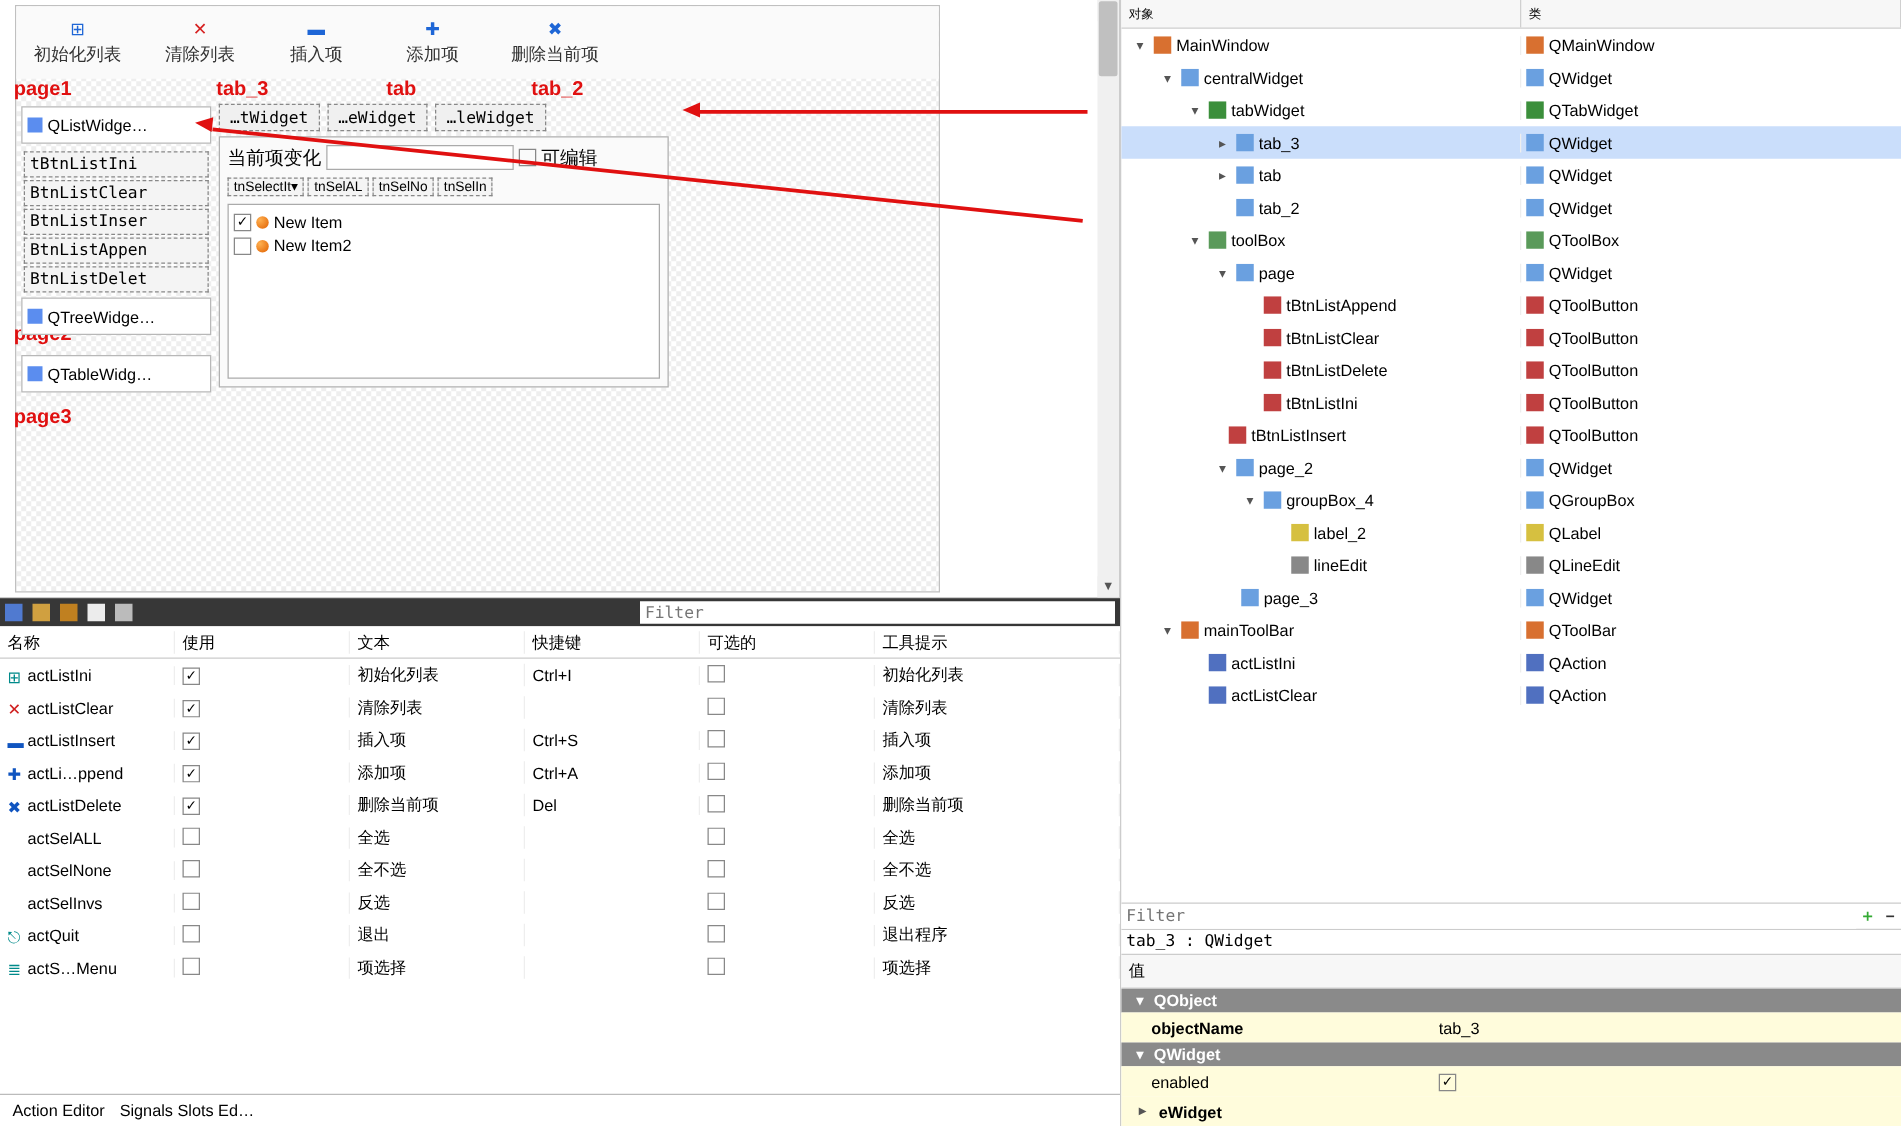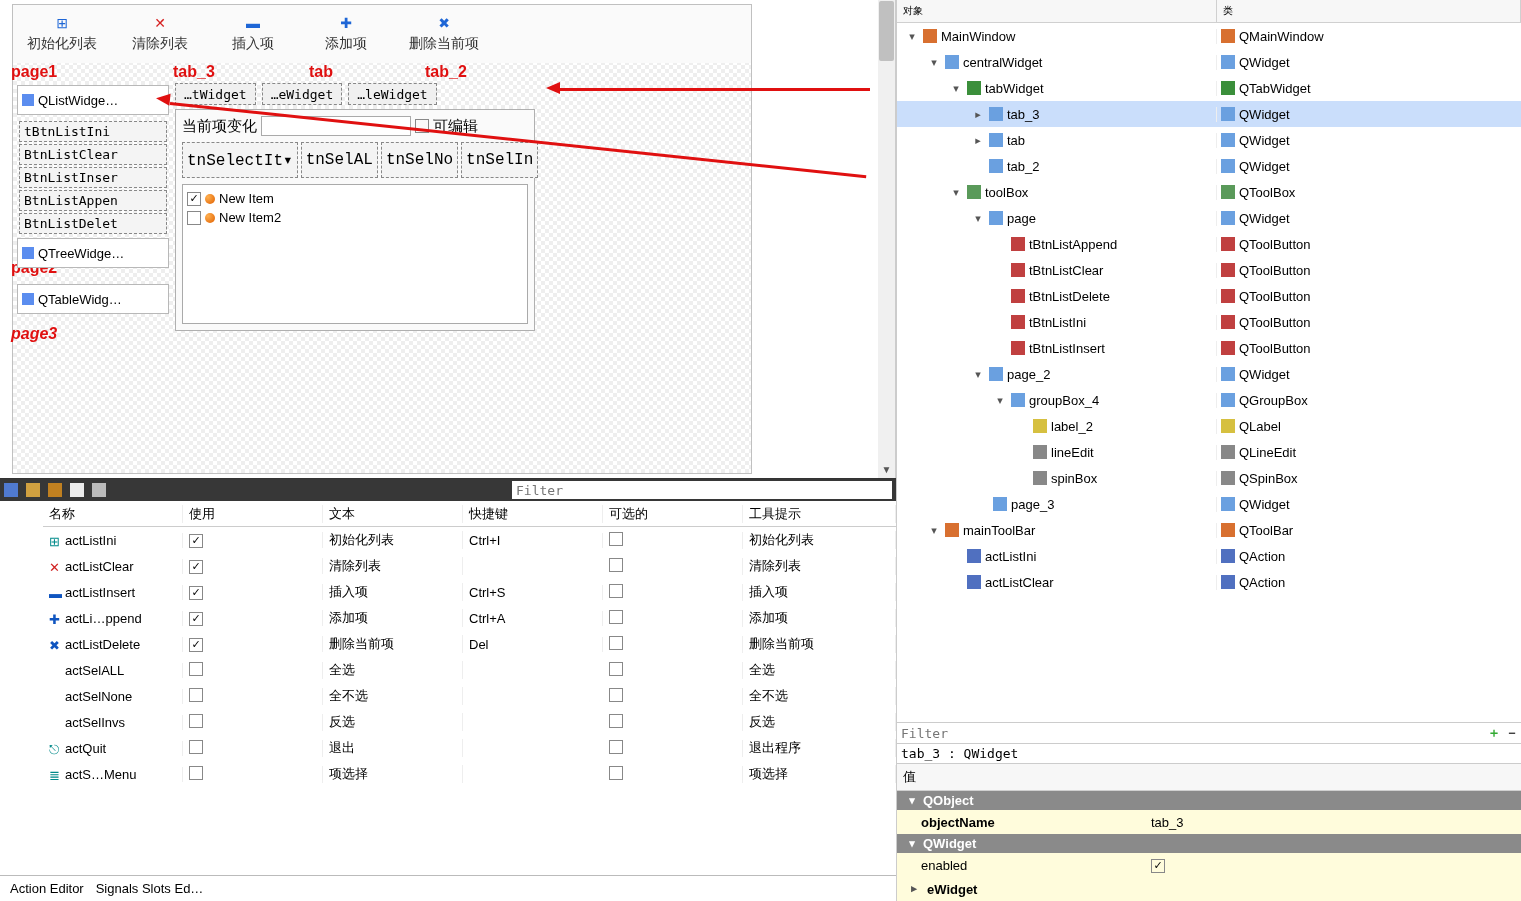--- a/index.html
+++ b/index.html
@@ -30,21 +30,21 @@
 .toolbox-btn { border: 1px dashed #888; background: #f4f4f4; padding: 2px 4px; font-size: 13px; font-family: monospace; }
 
 .tabwidget { position: absolute; left: 162px; top: 78px; width: 360px; }
 .tab-bar { display: flex; gap: 6px; }
 .tab-btn { border: 1px dashed #888; background: #f0f0f0; padding: 2px 8px; font-size: 13px; font-family: monospace; height: 22px; display: flex; align-items: center; }
 .tab-content { border: 1px solid #b0b0b0; background: #fafafa; padding: 6px; margin-top: 4px; }
 .field-row { display: flex; align-items: center; gap: 4px; margin-bottom: 6px; }
 .field-row .lbl { font-size: 15px; }
 .field-row input[type=text] { border: 1px solid #aaa; height: 20px; width: 150px; }
 .sel-row { display: flex; gap: 3px; margin-bottom: 6px; }
-.sel-btn { border: 1px dashed #888; background: #f4f4f4; padding: 2px 4px; font-size: 16px; font-family: Liberation Mono, monospace; height: 36px; display:flex; align-items:center; }
+.sel-btn { border: 1px dashed #888; background: #f4f4f4; padding: 2px 4px; font-size: 11px; font-family: Liberation Sans, sans-serif; height: 15px; display:flex; align-items:center; }
 .listbox { border: 1px solid #aaa; background: #fff; height: 140px; padding: 4px; }
 .listbox .item { display: flex; align-items: center; gap: 4px; padding: 2px 0; }
 .listbox .bullet { width: 10px; height: 10px; border-radius: 50%; background: radial-gradient(circle at 30% 30%, #ffb050, #e06000); }
 
 
 .arrowline { position: absolute; height: 3px; background: #e01010; pointer-events: none; }
 .arrowhead { position: absolute; width: 0; height: 0; border-top: 6px solid transparent; border-bottom: 6px solid transparent; border-right: 14px solid #e01010; pointer-events: none; }
 
 
 .inspector { grid-row: 1 / 3; grid-column: 2; display: flex; flex-direction: column; border-left: 1px solid #ccc; background: #fff; overflow: hidden; }
@@ -78,21 +78,21 @@
 .prop-row { display: grid; grid-template-columns: 230px 1fr; height: 24px; align-items: center; background: #fffcdc; }
 .prop-row > div { padding: 0 10px 0 24px; }
 .prop-row.geo > div:first-child { padding-left: 10px; display:flex; gap:6px; }
 
 
 .actions-panel { grid-row: 2; grid-column: 1; display: flex; flex-direction: column; border-top: 1px solid #333; background: #fff; }
 .act-toolbar { height: 22px; background: #373737; display: flex; align-items: center; padding: 0 4px; gap: 8px; }
 .act-toolbar .ti { width: 14px; height: 14px; background: #d0a040; }
 .act-toolbar .ti:nth-child(1){ background:#507ad0;} .act-toolbar .ti:nth-child(3){ background:#c08020;} .act-toolbar .ti:nth-child(4){ background:#ececec;} .act-toolbar .ti:nth-child(5){ background:#bbb;}
 .act-filter { margin-left: auto; width: 380px; height: 18px; background: #fff; border: none; font-family: monospace; color:#888; padding:0 4px; }
-.act-table { flex: 1; overflow: auto; margin-left: 43px; }
+.act-table { flex: 1; overflow: auto; }
 .act-head, .act-row { display: grid; grid-template-columns: 140px 140px 140px 140px 140px 1fr; align-items: center; height: 26px; }
 .act-head { border-bottom: 1px solid #ccc; background:#fff; }
 .act-head > div, .act-row > div { padding: 0 6px; border-right: 1px solid #eee; white-space:nowrap; overflow:hidden;}
 .act-row .namecell { display:flex; align-items:center; gap:4px;}
 .ax { width:12px; height:12px; display:inline-block;}
 .ax.red{ color:#d02020;} .ax.blue{ color:#1055c0;} .ax.teal{ color:#008a8a;}
 .cb { width:14px; height:14px; border:1px solid #888; display:inline-flex; align-items:center; justify-content:center; font-size:11px; }
 .cb.on::after{ content:"✓"; }
 .act-tabs { height: 26px; border-top: 1px solid #bbb; display: flex; align-items: center; gap: 12px; padding: 0 10px; font-family: monospace; font-size:14px;}
 </style>
@@ -124,21 +124,21 @@
             <span class="ico blue">✖</span>
             <span class="lbl">删除当前项</span>
           </div>
         </div>
 
       <div class="red-anno" style="left:-2px; top:58px;">page1</div>
       <div class="red-anno" style="left:160px; top:58px;">tab_3</div>
       <div class="red-anno" style="left:296px; top:58px;">tab</div>
       <div class="red-anno" style="left:412px; top:58px;">tab_2</div>
       <div class="red-anno" style="left:-2px; top:254px;">page2</div>
-      <div class="red-anno" style="left:-2px; top:320px;font-style:italic;">page3</div>
+      <div class="red-anno" style="left:-2px; top:320px;">page3</div>
 
       <div class="toolbox">
         <div class="toolbox-page">
             <span class="pi"></span>
             <span>QListWidge…</span>
           </div>
         <div class="toolbox-btns" id="tbx-btns">
             <div class="toolbox-btn">tBtnListIni</div>
             <div class="toolbox-btn">BtnListClear</div>
             <div class="toolbox-btn">BtnListInser</div>
@@ -336,21 +336,21 @@
               <span class="toggle"></span>
               <span class="ci tool"></span>
               <span>tBtnListIni</span>
             </div>
             <div>
               <span class="ci tool"></span>
               <span>QToolButton</span>
             </div>
           </div>
           <div class="tree-row">
-            <div style="padding-left:96px">
+            <div style="padding-left:68px">
               <span class="toggle"></span>
               <span class="ci tool"></span>
               <span>tBtnListInsert</span>
             </div>
             <div>
               <span class="ci tool"></span>
               <span>QToolButton</span>
             </div>
           </div>
           <div class="tree-row">
@@ -388,31 +388,20 @@
           </div>
           <div class="tree-row">
             <div style="padding-left:118px">
               <span class="toggle"></span>
               <span class="ci edit"></span>
               <span>lineEdit</span>
             </div>
             <div>
               <span class="ci edit"></span>
               <span>QLineEdit</span>
-            </div>
-          </div>
-          <div class="tree-row">
-            <div style="padding-left:118px">
-              <span class="toggle"></span>
-              <span class="ci edit"></span>
-              <span>spinBox</span>
-            </div>
-            <div>
-              <span class="ci edit"></span>
-              <span>QSpinBox</span>
             </div>
           </div>
           <div class="tree-row">
             <div style="padding-left:78px">
               <span class="toggle"></span>
               <span class="ci wid"></span>
               <span>page_3</span>
             </div>
             <div>
               <span class="ci wid"></span>

